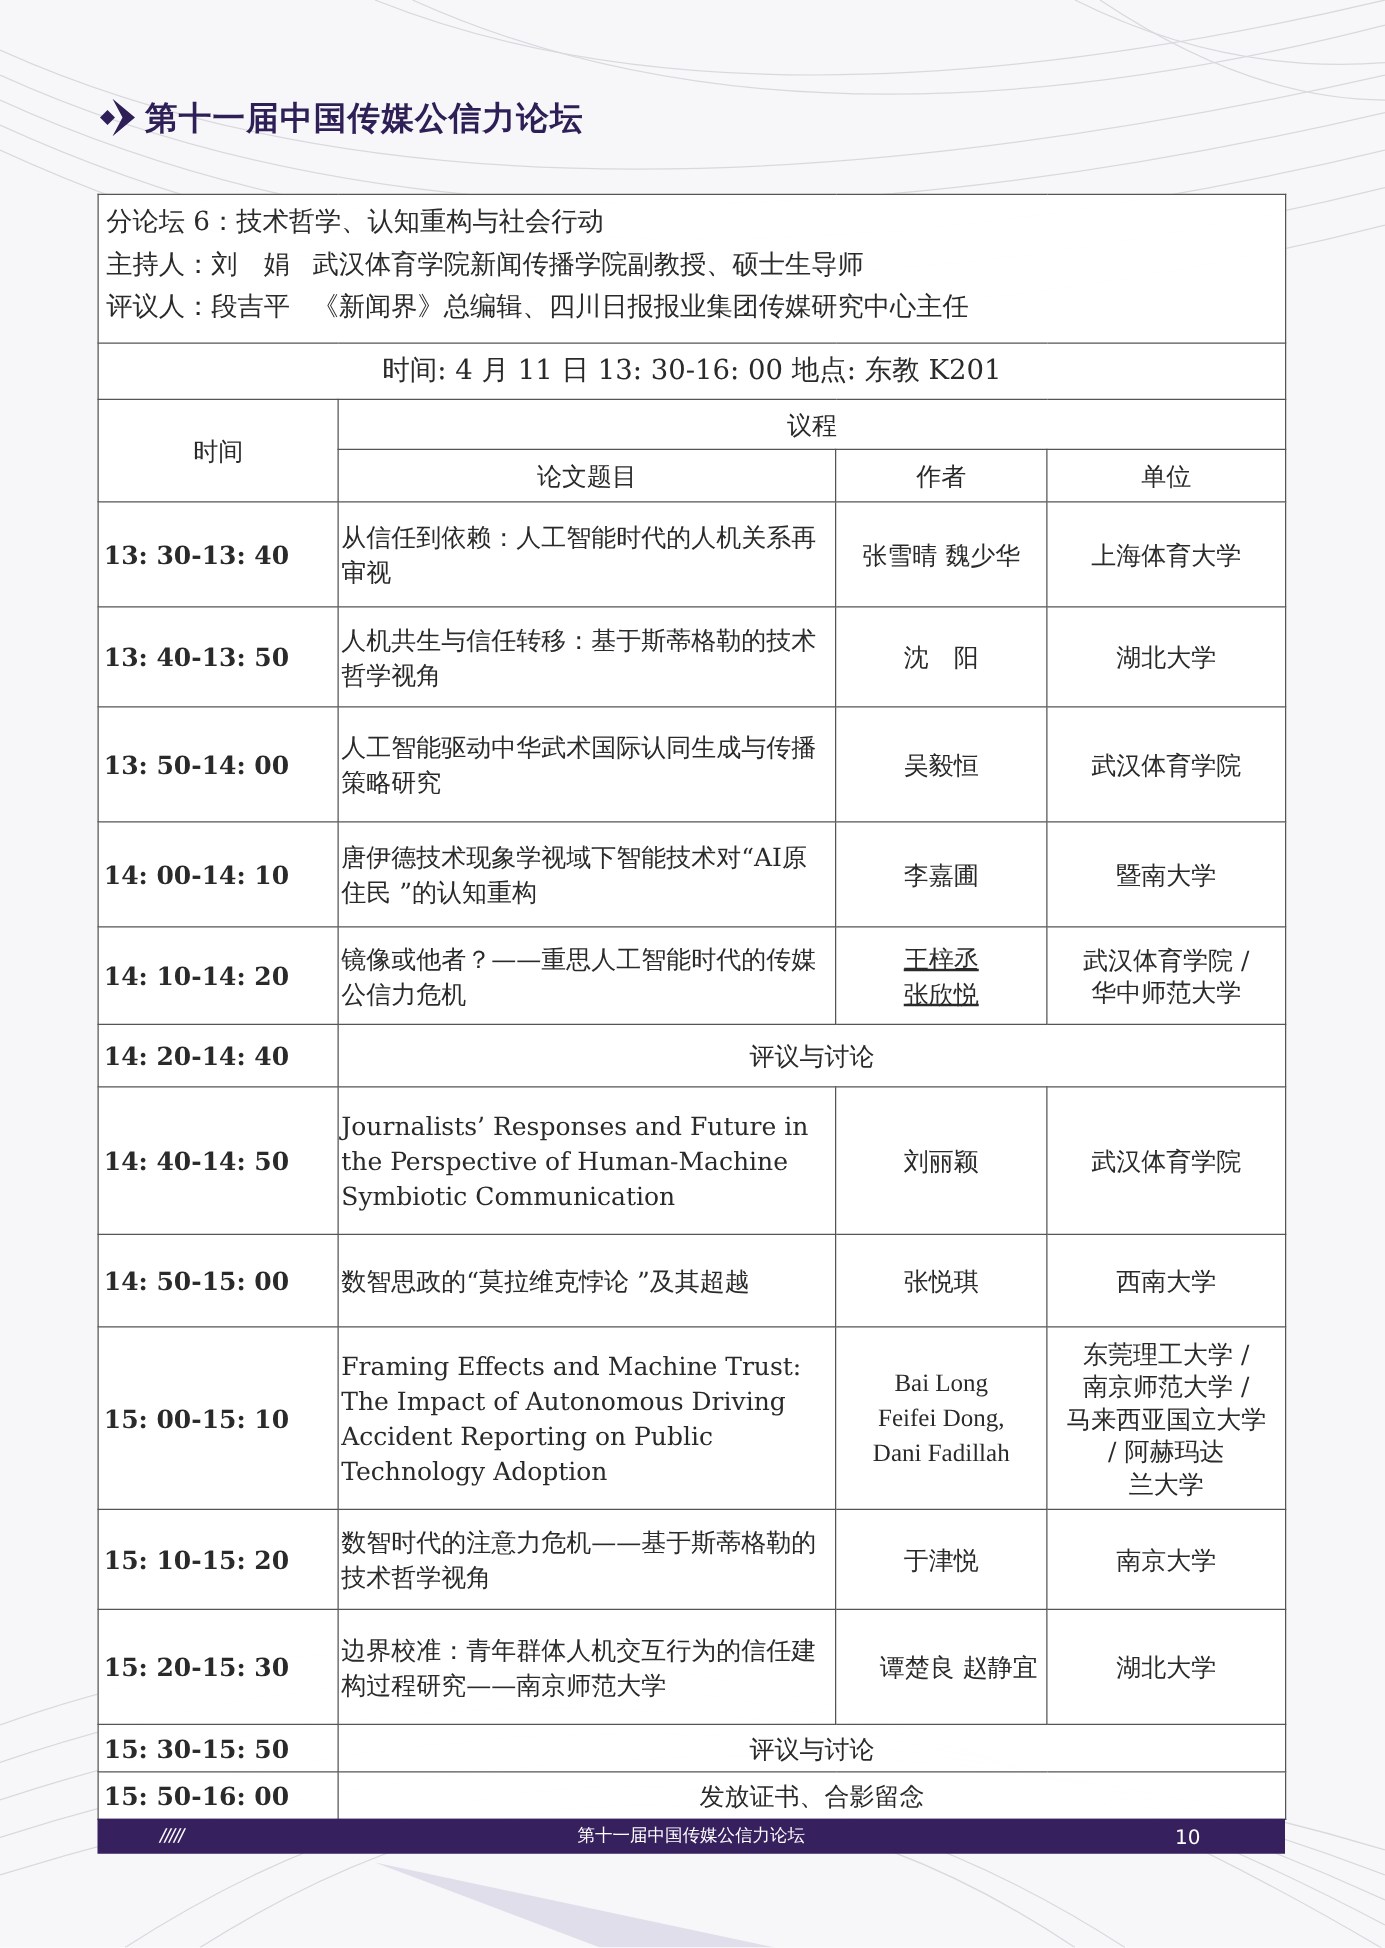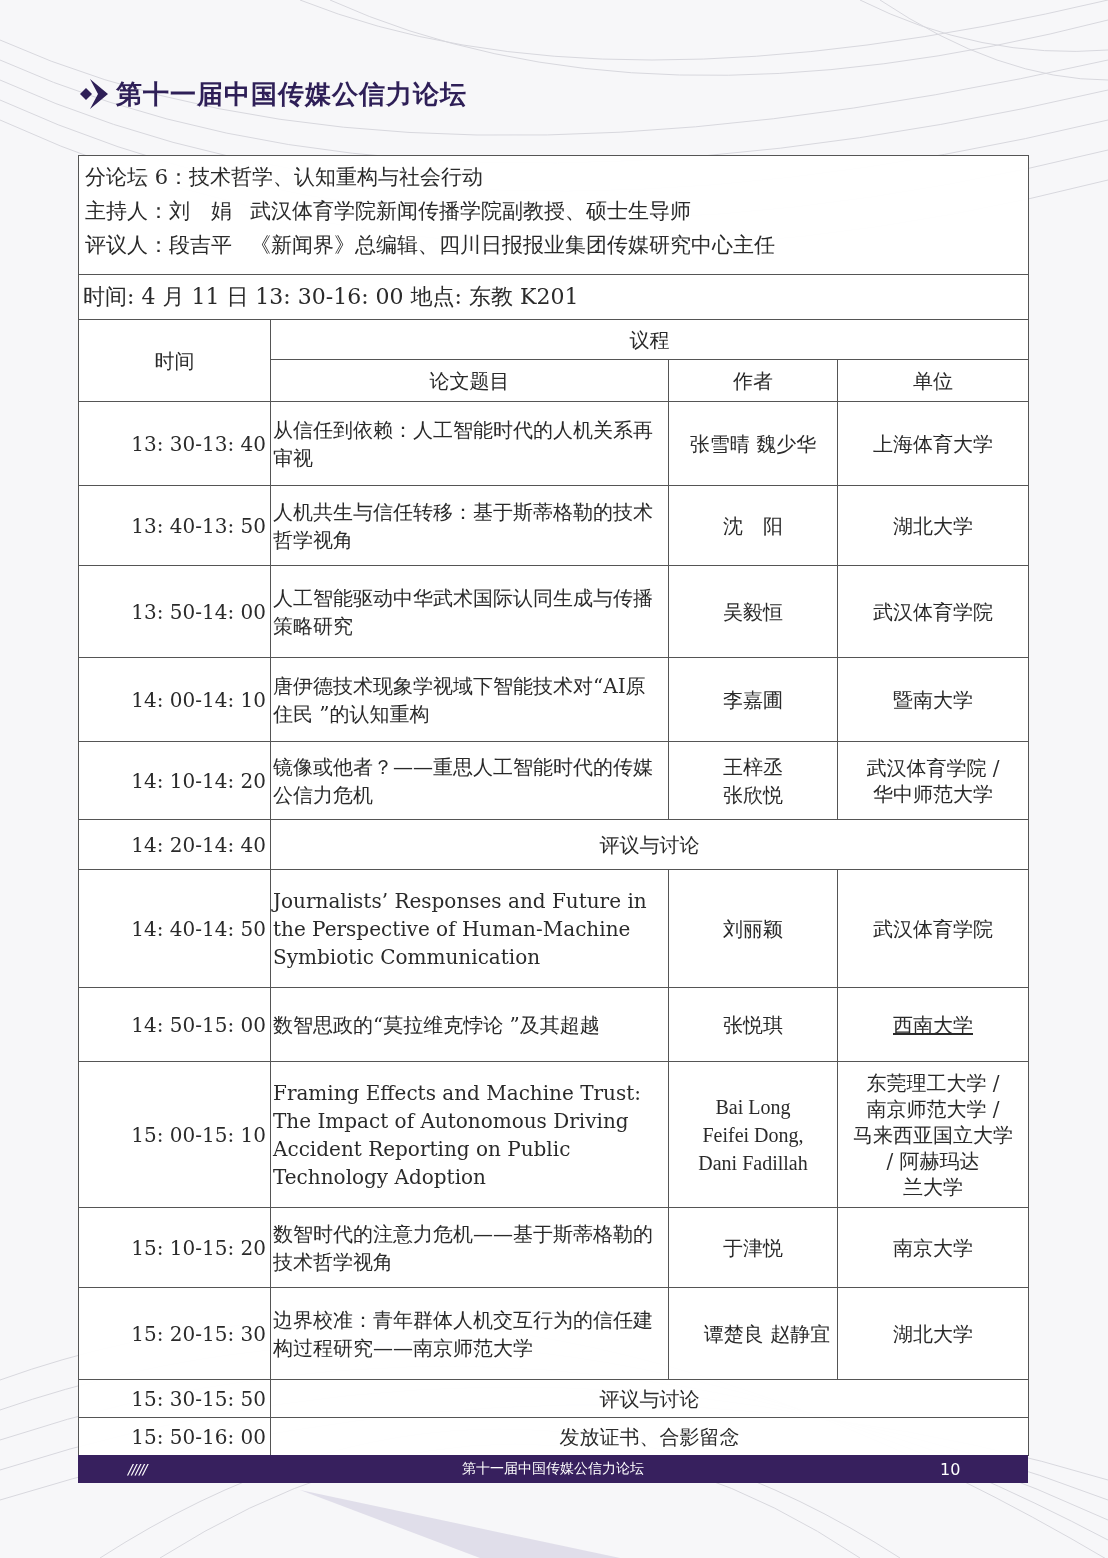--- a/index.html
+++ b/index.html
@@ -26,26 +26,26 @@
     border-collapse: collapse; width: 950px; table-layout: fixed;
     background: rgba(255,255,255,0.96);
   }
   table.schedule td {
     border: 1.5px solid #555; padding: 0 4px;
     font-size: 20px; line-height: 28px; vertical-align: middle;
   }
   .info-cell { padding: 4px 6px 10px 6px !important; height: 104px; vertical-align: top !important; }
   .info-line { font-size: 21px; line-height: 34px; white-space: nowrap; }
   .info-line .gap { display: inline-block; width: 18px; }
-  .timeplace { font-size: 22px !important; height: 44px; margin-top: 41px; }
+  .timeplace { text-align: center; font-size: 22px !important; height: 44px; margin-top: 41px; }
   .hdr { text-align: center; }
   .c { text-align: center; }
   .title-cell { text-align: left; padding-left: 2px !important; }
   .en { font-family: "DejaVu Serif", serif; font-size: 19px; line-height: 29px; letter-spacing: 0; }
-  .time-cell { text-align: right; font-size: 20px; }
+  .time-cell { text-align: left; font-size: 20px; font-weight: bold; }
   .footer-bar {
     position: absolute; left: 78px; top: 1455px; width: 950px; height: 28px;
     background: #37205e; color: #ffffff; display: flex; align-items: center; z-index: 2;
     font-family: "DejaVu Sans", sans-serif;
   }
   .footer-slashes { position: absolute; left: 50px; font-size: 14px; font-style: italic; letter-spacing: -1px; }
   .footer-title { position: absolute; left: 0; right: 0; text-align: center; font-size: 14px; }
   .footer-page { position: absolute; left: 862px; font-size: 16px; }
 </style>
 </head>
@@ -135,40 +135,40 @@
         </tr>
         <tr style="height: 84px;">
           <td class="time-cell">14: 00-14: 10</td>
           <td class="title-cell">唐伊德技术现象学视域下智能技术对“AI原住民 ”的认知重构</td>
           <td class="c" style="white-space: pre-line;">李嘉圃</td>
           <td class="c" style="white-space: pre-line; line-height: 26px;">暨南大学</td>
         </tr>
         <tr style="height: 78px;">
           <td class="time-cell">14: 10-14: 20</td>
           <td class="title-cell">镜像或他者？——重思人工智能时代的传媒公信力危机</td>
-          <td class="c" style="white-space: pre-line;">王梓丞
+          <td class="c" style="white-space: pre-line; text-decoration: underline;">王梓丞
 张欣悦</td>
           <td class="c" style="white-space: pre-line; line-height: 26px;">武汉体育学院 /
 华中师范大学</td>
         </tr>
         <tr style="height: 50px;">
           <td class="time-cell">14: 20-14: 40</td>
           <td class="c" colspan="3">评议与讨论</td>
         </tr>
         <tr style="height: 118px;">
           <td class="time-cell">14: 40-14: 50</td>
           <td class="title-cell en">Journalists’ Responses and Future in the Perspective of Human-Machine Symbiotic Communication</td>
           <td class="c en" style="white-space: pre-line;">刘丽颖</td>
           <td class="c" style="white-space: pre-line; line-height: 26px;">武汉体育学院</td>
         </tr>
         <tr style="height: 74px;">
           <td class="time-cell">14: 50-15: 00</td>
           <td class="title-cell">数智思政的“莫拉维克悖论 ”及其超越</td>
           <td class="c" style="white-space: pre-line;">张悦琪</td>
-          <td class="c" style="white-space: pre-line; line-height: 26px; text-decoration: underline;">西南大学</td>
+          <td class="c" style="white-space: pre-line; line-height: 26px;">西南大学</td>
         </tr>
         <tr style="height: 146px;">
           <td class="time-cell">15: 00-15: 10</td>
           <td class="title-cell en">Framing Effects and Machine Trust: The Impact of Autonomous Driving Accident Reporting on Public Technology Adoption</td>
           <td class="c en" style="white-space: pre-line; font-family: Liberation Serif, serif;">Bai Long
 Feifei Dong,
 Dani Fadillah</td>
           <td class="c" style="white-space: pre-line; line-height: 26px;">东莞理工大学 /
 南京师范大学 /
 马来西亚国立大学

